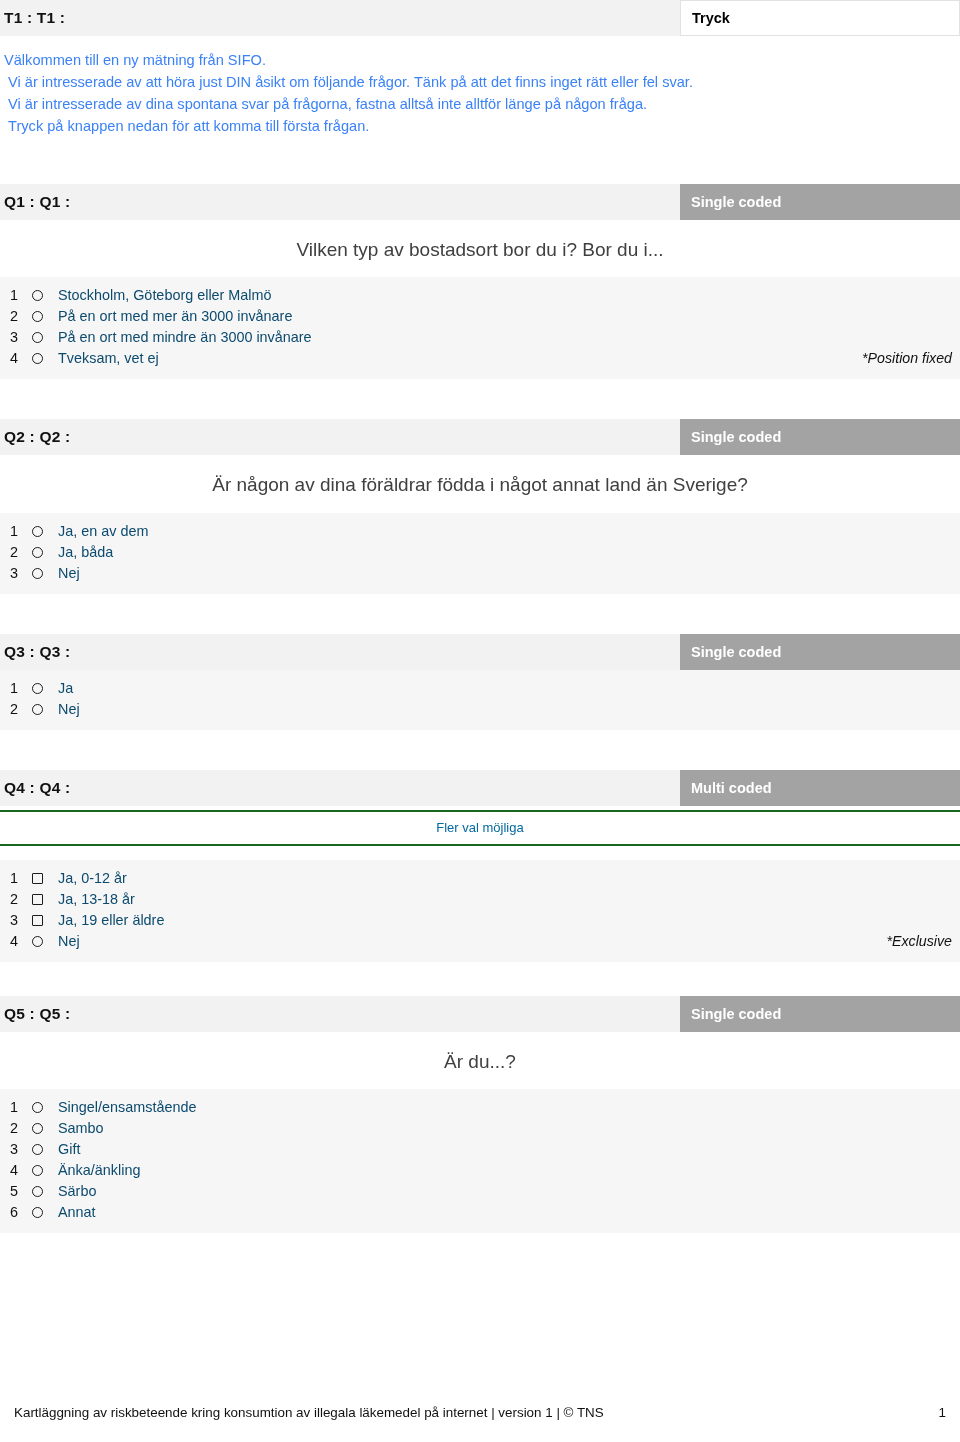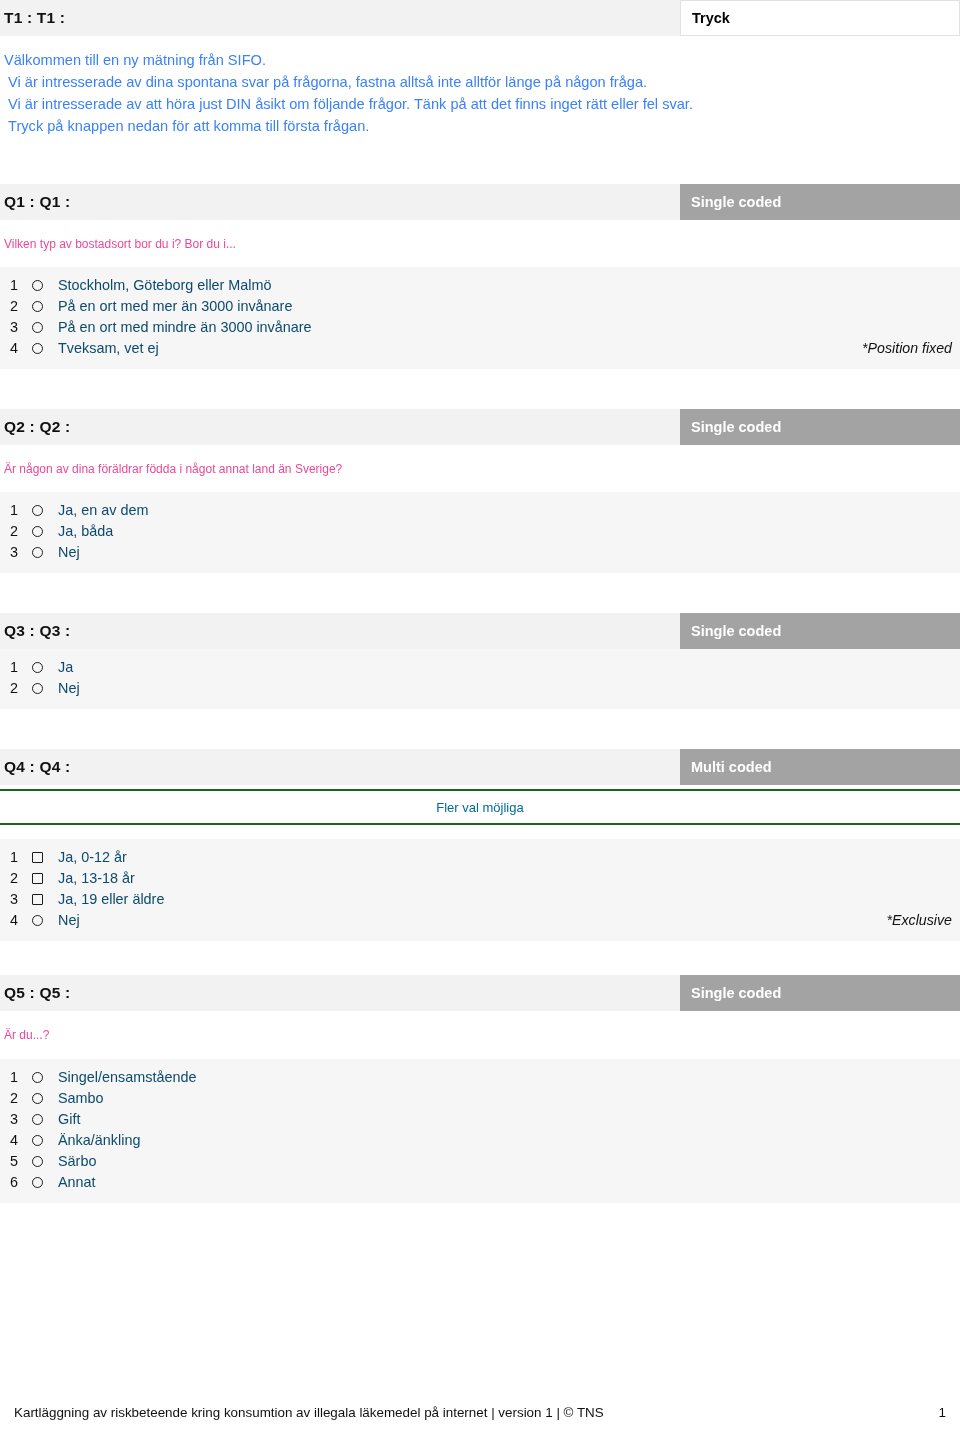--- a/index.html
+++ b/index.html
@@ -71,24 +71,25 @@
     line-height: 1.50;
     color: #3b82f6;
   }
   .intro p {
     margin: 0;
     white-space: pre-wrap;
   }
 
   
   .qtext {
-    font-size: 12px;
+    font-size: 19px;
     line-height: 1.45;
-    color: #ec4899;
+    color: #404040;
     padding: 16px 0 14px 0;
+    text-align: center;
   }
 
   
   .options {
     background: #f6f6f6;
     margin: 0 -6px;
     padding: 8px 6px 10px 6px;
   }
   .opt-row {
     display: flex;
@@ -181,22 +182,22 @@
 
 <div class="page">
 
   <div class="qbar">
     <div class="qbar-title">T1 : T1 :</div>
     <div class="qbar-badge badge-white">Tryck</div>
   </div>
 
   <div class="intro">
     <p>Välkommen till en ny mätning från SIFO.</p>
+    <p> Vi är intresserade av att höra just DIN åsikt om följande frågor. Tänk på att det finns inget rätt eller fel svar.</p>
     <p> Vi är intresserade av dina spontana svar på frågorna, fastna alltså inte alltför länge på någon fråga.</p>
-    <p> Vi är intresserade av att höra just DIN åsikt om följande frågor. Tänk på att det finns inget rätt eller fel svar.</p>
     <p> Tryck på knappen nedan för att komma till första frågan.</p>
   </div>
 
   <div class="gap-lg"></div>
 
   <div class="qbar">
     <div class="qbar-title">Q1 : Q1 :</div>
     <div class="qbar-badge badge-gray">Single coded</div>
   </div>
   <div class="qtext">Vilken typ av bostadsort bor du i? Bor du i...</div>

